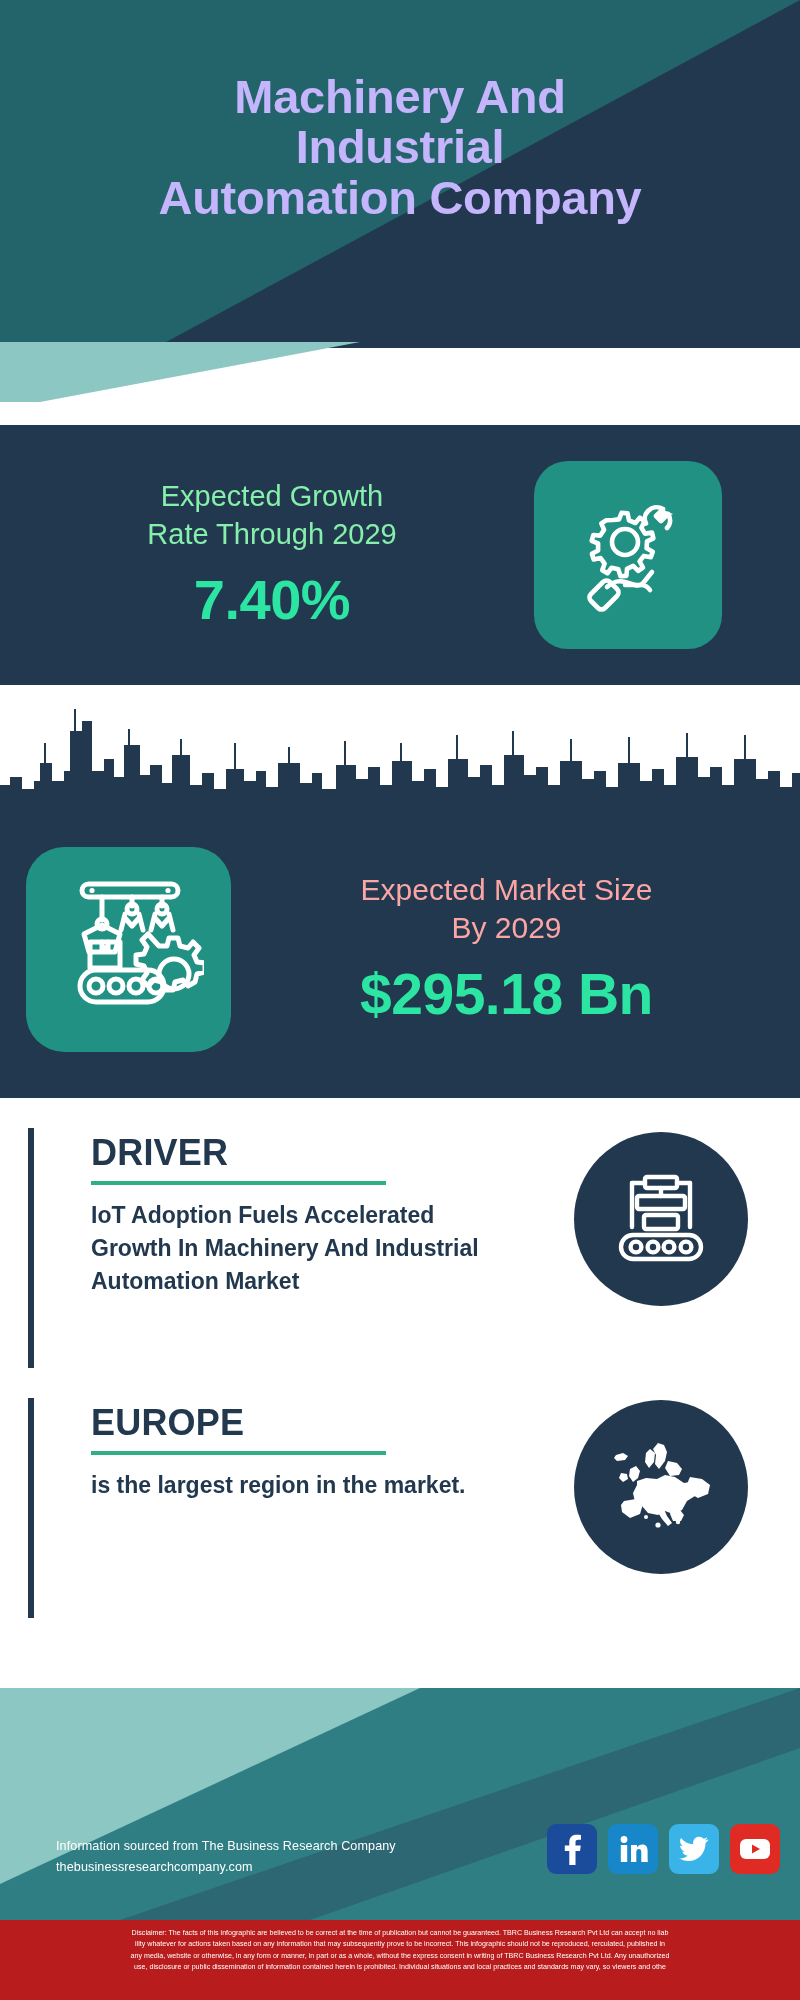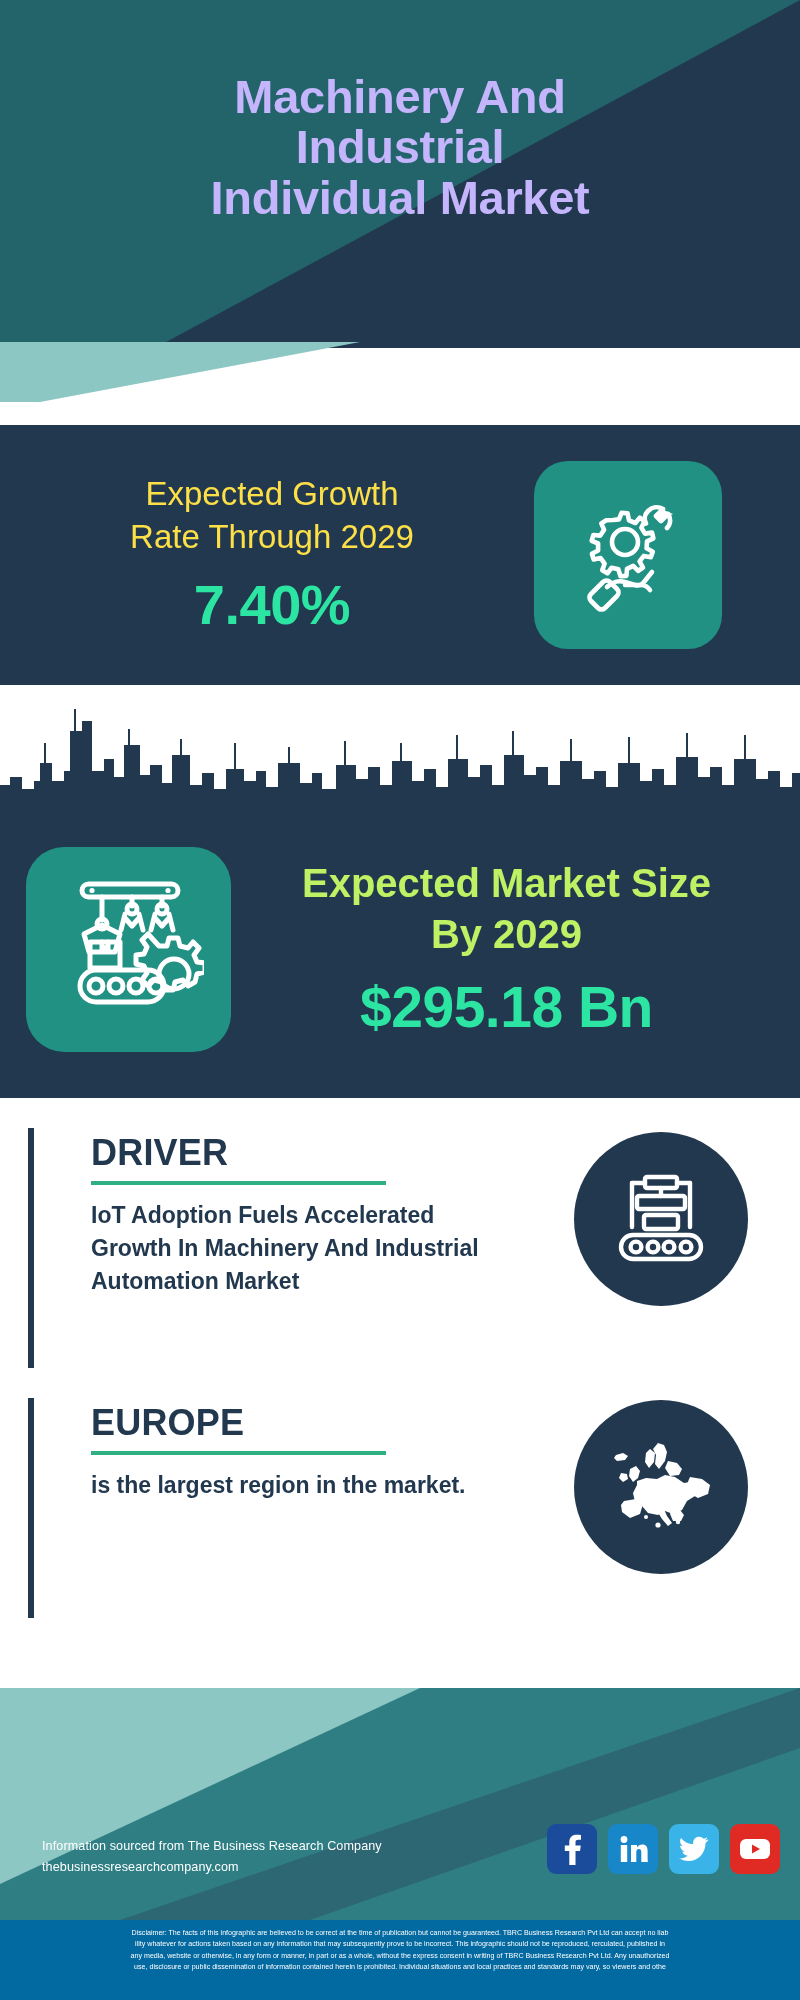--- a/index.html
+++ b/index.html
@@ -21,40 +21,40 @@
     letter-spacing:-0.3px; padding:0 28px;
   }
 
   
   .teal-tri { position:absolute; left:0; top:342px; width:360px; height:60px; }
 
   
   .growth { position:absolute; left:0; top:425px; width:800px; height:260px; background:#22384F; }
   .growth-inner { position:absolute; inset:0; display:flex; align-items:center; }
   .growth-text { width:530px; text-align:center; padding-left:14px; }
-  .growth-label { color:#fde047; font-size:33px; line-height:1.28; font-weight:400; }
+  .growth-label { color:#86efac; font-size:29px; line-height:1.28; font-weight:400; }
   .growth-value { color:#2DE5A2; font-size:56px; font-weight:bold; margin-top:14px; letter-spacing:-0.5px; }
   .icon-tile {
     width:188px; height:188px; border-radius:34px; background:#219184;
     display:flex; align-items:center; justify-content:center; margin-left:4px;
   }
 
   
   .skyline-wrap { position:absolute; left:0; top:685px; width:800px; height:125px; background:#ffffff; }
   .skyline-wrap svg { display:block; width:800px; height:125px; }
 
   
   .market { position:absolute; left:0; top:800px; width:800px; height:298px; background:#22384F; }
   .market-inner { position:absolute; inset:0; display:flex; align-items:center; padding:0 26px; }
   .market-tile {
     width:205px; height:205px; border-radius:38px; background:#219184;
     display:flex; align-items:center; justify-content:center; flex:0 0 auto;
   }
   .market-text { flex:1; text-align:center; padding-left:8px; }
-  .market-label { color:#bef264; font-size:40px; line-height:1.28; font-weight:700; }
+  .market-label { color:#fca5a5; font-size:30px; line-height:1.28; font-weight:400; }
   .market-value { color:#2DE5A2; font-size:57px; font-weight:bold; margin-top:14px; letter-spacing:-0.5px; }
 
   
   .cards { position:absolute; left:0; top:1098px; width:800px; height:590px; background:#ffffff; }
   .card { position:absolute; left:28px; width:744px; display:flex;gap:35px; }
   .card.one { top:30px; height:240px; }
   .card.two { top:300px; height:220px; }
   .card-bar { width:6px; background:#22384F; flex:0 0 auto; }
   .card-body { flex:1; padding-left:22px; padding-top:4px; }
   .card-title { color:#22384F; font-size:36px; font-weight:bold; letter-spacing:0.2px; }
@@ -63,52 +63,52 @@
   .card-circle {
     width:174px; height:174px; border-radius:50%; background:#22384F;
     display:flex; align-items:center; justify-content:center;
     flex:0 0 auto; margin-right:24px; margin-top:4px;
   }
   .card.two .card-circle { margin-top:2px; }
 
   
   .footer { position:absolute; left:0; top:1688px; width:800px; height:232px; overflow:hidden; background:#8DC7C3; }
   .footer .fdiag { position:absolute; inset:0; width:100%; height:100%; }
-  .footer-content { position:absolute; left:42px; top:148px; }
+  .footer-content { position:absolute; left:56px; top:148px; }
   .footer-line { color:#ffffff; font-size:12.6px; line-height:1.65; letter-spacing:0.1px; }
   .social { position:absolute; right:20px; top:136px; display:flex; gap:11px; }
   .soc { width:50px; height:50px; border-radius:9px; display:flex; align-items:center; justify-content:center; }
   .soc.fb { background:#1B4C9B; }
   .soc.li { background:#1887C9; }
   .soc.tw { background:#39B3E8; }
   .soc.yt { background:#E02B25; }
 
   
   .disclaimer {
     position:absolute; left:0; top:1920px; width:800px; height:80px;
-    background:#0369a1; color:#ffffff;
+    background:#b91c1c; color:#ffffff;
     font-size:7.1px; line-height:1.62; text-align:center;
     padding:8px 14px 0 14px;
   }
   .disclaimer p { margin:0; }
 </style>
 </head>
 <body>
 
 <div class="stage">
 
   <div class="header">
     <svg class="diag" viewBox="0 0 800 348" preserveAspectRatio="none">
       <rect x="0" y="0" width="800" height="348" fill="#22646A"></rect>
       <polygon points="800,0 800,348 155,348" fill="#22384F"></polygon>
     </svg>
     <div class="header-title">
       <div>Machinery And</div>
       <div>Industrial</div>
-      <div>Individual Market</div>
+      <div>Automation Company</div>
     </div>
   </div>
 
   <svg class="teal-tri" viewBox="0 0 360 60" preserveAspectRatio="none">
     <polygon points="0,0 360,0 40,60 0,60" fill="#8DC7C3"></polygon>
   </svg>
 
   <div class="growth">
     <div class="growth-inner">
       <div class="growth-text">

